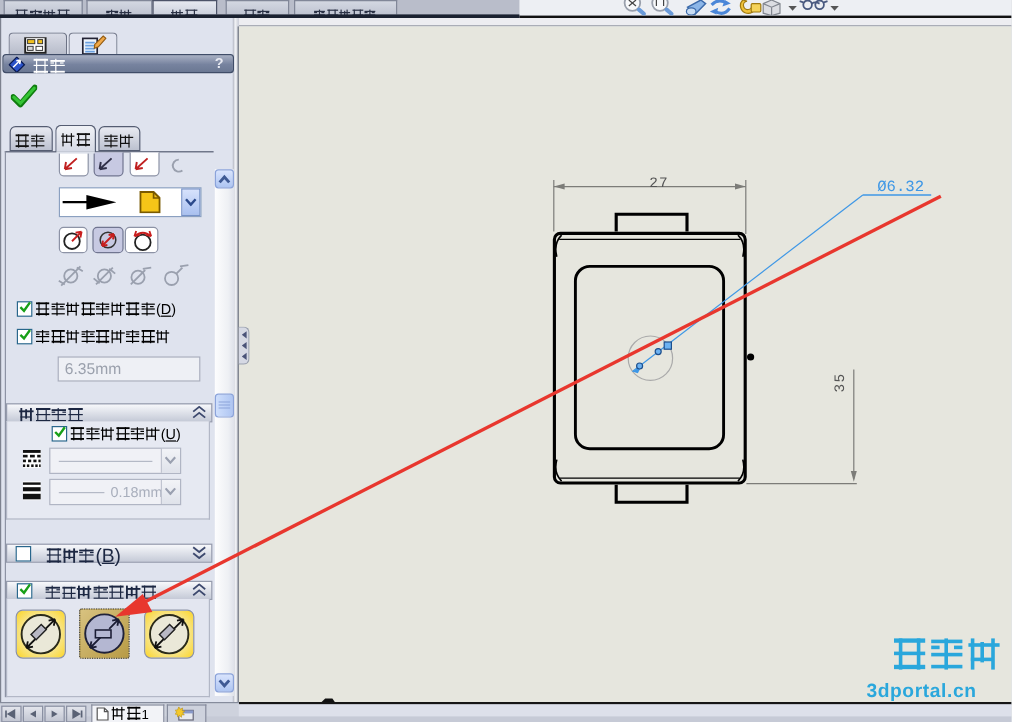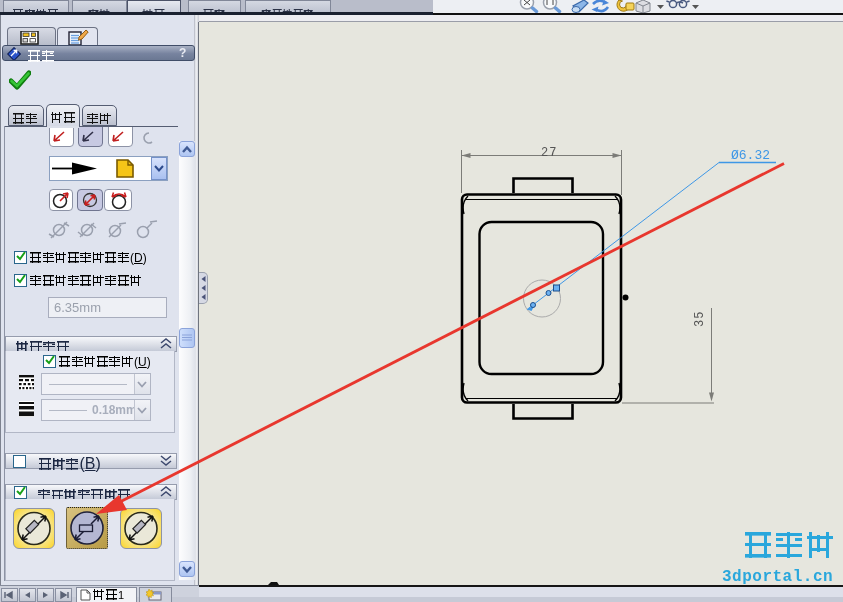--- a/index.html
+++ b/index.html
@@ -332,21 +332,21 @@
 <svg class="abs" style="left:19px;top:401px" width="15" height="16" viewBox="0 0 15 16">
  <rect x="0" y="0" width="15" height="16" fill="#fff"></rect>
  <g fill="#111">
       <rect x="0" y="1" width="15" height="2"></rect>
       <rect x="0" y="5" width="15" height="3.4"></rect>
       <rect x="0" y="10.5" width="15" height="4.6"></rect>
     </g>
 </svg>
 <div class="dcombo" style="left:41px;top:399px;width:108px;height:20px;">
  <div class="dl" style="left:7px;width:38px;"></div>
- <span class="txt" style="left:50px;top:3px;color:#a8aebc;font-size:12px;font-weight:bold;">0.18mm</span>
+ <span class="txt" style="left:50px;top:3px;color:#a8aebc;font-size:12px;">0.18mm</span>
  <div class="da"><svg width="10" height="7" viewBox="0 0 10 7" style="margin:6px 0 0 2px">
         <path d="M1 1 L5 5.5 L9 1" fill="none" stroke="#9aa0b0" stroke-width="1.8"></path>
       </svg></div>
 </div>
 
 <div class="ghead" style="top:453px;">
  <div class="cb" style="left:7px;top:1px;"></div>
  <span class="txt" style="left:33px;top:1px;"><i class="z" style="width:12px;height:12px"></i><i class="z c" style="width:12px;height:12px"></i><i class="z b" style="width:12px;height:12px"></i>(<u>B</u>)</span>
  <svg style="position:absolute;right:4px;top:1px" width="12" height="11" viewBox="0 0 12 11">
       <path d="M1 1 L6 5 L11 1 M1 6 L6 10 L11 6" fill="none" stroke="#3d496e" stroke-width="1.5"></path>
@@ -446,13 +446,13 @@
   <circle cx="533" cy="305" r="2.5" fill="#6cb2f2"></circle>
  </g>
 
  <path d="M268 585 l3 -3 l6 0 l2 3 z" fill="#111"></path>
 
  <line x1="784" y1="163.5" x2="112" y2="506" stroke="#e8372e" stroke-width="2.8"></line>
  <path d="M96 514 L119 495 L127 510 Z" fill="#e8372e"></path>
 </svg>
 
 <span class="txt" style="left:745px;top:532px;color:#2aa7dc;"><i class="z" style="width:26px;height:26px;margin-right:5px"></i><i class="z b" style="width:26px;height:26px;margin-right:5px"></i><i class="z c" style="width:26px;height:26px;margin-right:0"></i></span>
-<span class="txt" style="left:722px;top:568px;color:#2aa7dc;font-size:16px;font-weight:bold;letter-spacing:0.5px;font-family:Liberation Mono, monospace;">3dportal.cn</span>
+<span class="txt" style="left:722px;top:568px;color:#2aa7dc;font-size:16px;font-weight:bold;letter-spacing:0.5px;">3dportal.cn</span>
 
 </body></html>

